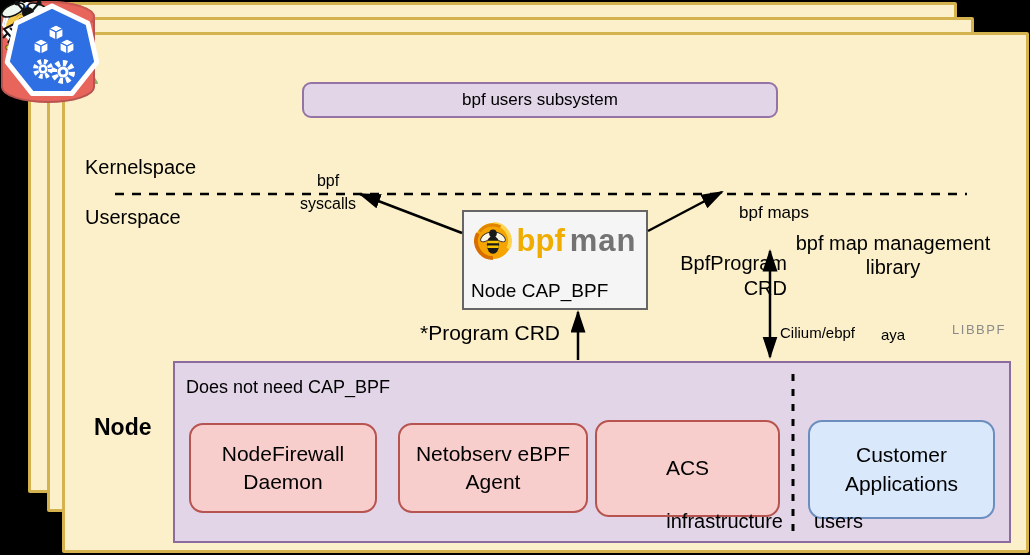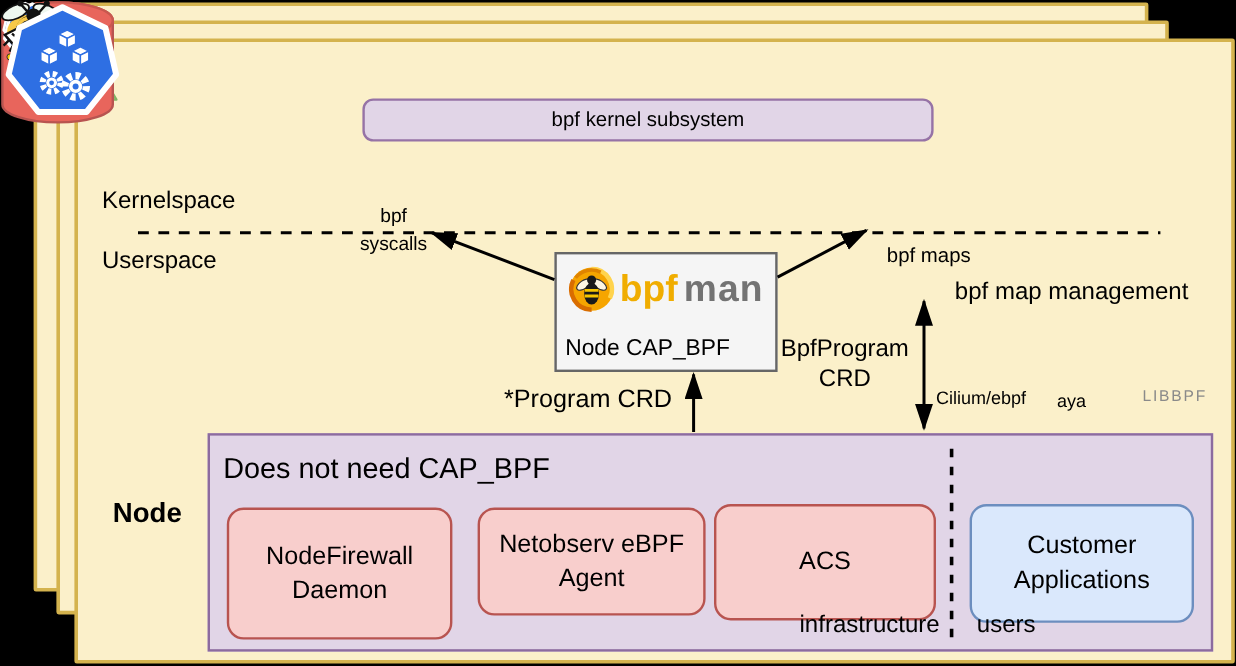--- a/index.html
+++ b/index.html
@@ -23,41 +23,41 @@
   .tri-l1{top:172px;}
   .tri-l2{top:195px;}
   .cyl-svg{left:726px;top:143px;z-index:3;}
   .cyl-label{left:726px;top:203px;width:96px;text-align:center;font-size:17px;z-index:4;}
   .bpfman-box{left:462px;top:210px;width:186px;height:100px;background:#F5F5F5;border:2px solid #666;
               z-index:4;}
   .bpfman-logo{position:absolute;left:0;top:10px;width:100%;display:flex;align-items:center;justify-content:center;gap:5px;}
   .bpfman-logo .bpf{color:#F0AD00;font-weight:bold;font-size:31px;}
   .bpfman-logo .man{color:#737373;font-weight:bold;font-size:31px;letter-spacing:1px;}
   .bpfman-needs{position:absolute;left:7px;bottom:6px;font-size:19px;}
-  .bpfprog-label{left:637px;top:251px;width:134px;text-align:center;font-size:20px;line-height:1.25;z-index:4;margin-top:28px;}
+  .bpfprog-label{left:653px;top:251px;width:134px;text-align:right;font-size:20px;line-height:1.25;z-index:4;}
   .crd-icon{z-index:4;}
   .crd-bpfprog{left:702px;top:303px;}
   .crd-program{left:347px;top:304px;}
   .program-crd-label{left:420px;top:321px;font-size:21px;z-index:4;}
   .maplib-title{left:790px;top:231px;width:206px;text-align:center;font-size:20px;line-height:1.2;z-index:4;}
   .logo{z-index:4;}
   .logo-cilium{left:786px;top:258px;}
   .logo-aya{left:866px;top:281px;}
   .logo-libbpf{left:950px;top:280px;}
   .logo-label{font-size:15px;text-align:center;z-index:4;}
   .lbl-cilium{left:780px;top:324px;width:74px;}
   .lbl-aya{left:868px;top:326px;width:50px;}
   .lbl-libbpf{left:946px;top:322px;width:66px;color:#8A8A8A;font-size:13px;letter-spacing:1.5px;}
   .nodebox{left:173px;top:361px;width:838px;height:182px;background:#E1D5E7;border:2.5px solid #8C6B9F;z-index:3;}
-  .nodebox-header{position:absolute;left:11px;top:14px;font-size:24px;}
+  .nodebox-header{position:absolute;left:11px;top:14px;font-size:18px;}
   .appbox{position:absolute;border-radius:14px;display:flex;align-items:center;justify-content:center;
           text-align:center;font-size:21px;line-height:1.35;padding:0 14px;box-sizing:border-box;}
   .pink{background:#F8CECC;border:2px solid #B85450;}
   .blue{background:#DAE8FC;border:2px solid #6C8EBF;}
-  .app1{left:14px;top:60px;width:188px;height:110px;}
+  .app1{left:14px;top:60px;width:188px;height:90px;}
   .app2{left:223px;top:60px;width:190px;height:90px;}
   .app3{left:420px;top:57px;width:185px;height:97px;}
   .customer{left:633px;top:57px;width:187px;height:99px;}
   .zone-label{position:absolute;font-size:20px;}
   .zone-infra{left:430px;top:147px;width:178px;text-align:right;}
   .zone-users{left:639px;top:147px;}
   .node-label{left:94px;top:414px;font-size:23px;font-weight:bold;z-index:4;}
   .node-icon{left:86px;top:440px;z-index:4;}
 </style>
 </head>
@@ -67,21 +67,21 @@
 
   <div class="card card-back"></div>
   <div class="card card-mid"></div>
   <div class="card card-front"></div>
 
   <svg class="layer underlay" width="1030" height="555">
     <line x1="115" y1="194" x2="967" y2="194" stroke="#000" stroke-width="2.5" stroke-dasharray="9 8"></line>
   </svg>
 
   <div class="abs kernel-box">
-    <span>bpf kernel subsystem</span>
+    <span>bpf users subsystem</span>
   </div>
 
   <div class="abs space-label kernelspace">Kernelspace</div>
   <div class="abs space-label userspace">Userspace</div>
 
   <svg class="layer abs tri-svg" width="100" height="86">
     <polygon points="50,3 3,83 97,83" fill="#D5E8D4" stroke="#82B366" stroke-width="2" stroke-linejoin="round"></polygon>
   </svg>
   <div class="abs tri-label tri-l1">bpf</div>
   <div class="abs tri-label tri-l2">syscalls</div>
@@ -129,20 +129,21 @@
     <g fill="#fff">
       <rect x="-9" y="-4" width="13" height="13" rx="2"></rect>
       <circle cx="-2.5" cy="-8" r="5"></circle>
       <circle cx="8" cy="2.5" r="5"></circle>
     </g>
   </svg>
   <div class="abs program-crd-label">*Program CRD</div>
 
   <div class="abs maplib-title">
     <div>bpf map management</div>
+    <div>library</div>
   </div>
 
   <svg class="layer abs logo logo-cilium" width="60" height="66" viewBox="0 0 58 64">
     <g fill="#F6C500" stroke="#333" stroke-width="0.8">
       <circle cx="7" cy="10" r="2.5"></circle>
         <circle cx="50" cy="14" r="2.5"></circle>
         <circle cx="8" cy="46" r="2.5"></circle>
         <circle cx="50" cy="50" r="2.5"></circle>
     </g>
     <rect x="14" y="20" width="27" height="33" rx="12" fill="#9BDBD6" stroke="#5FA8A3" stroke-width="1.5"></rect>

